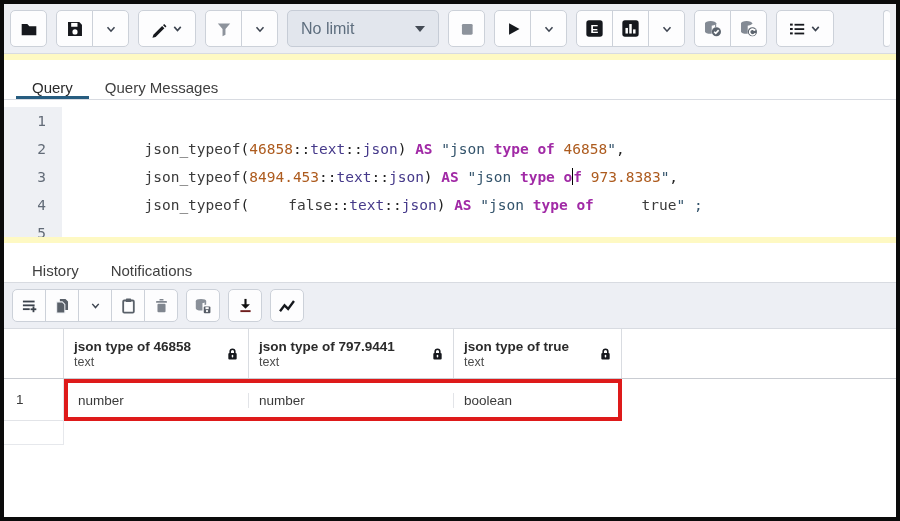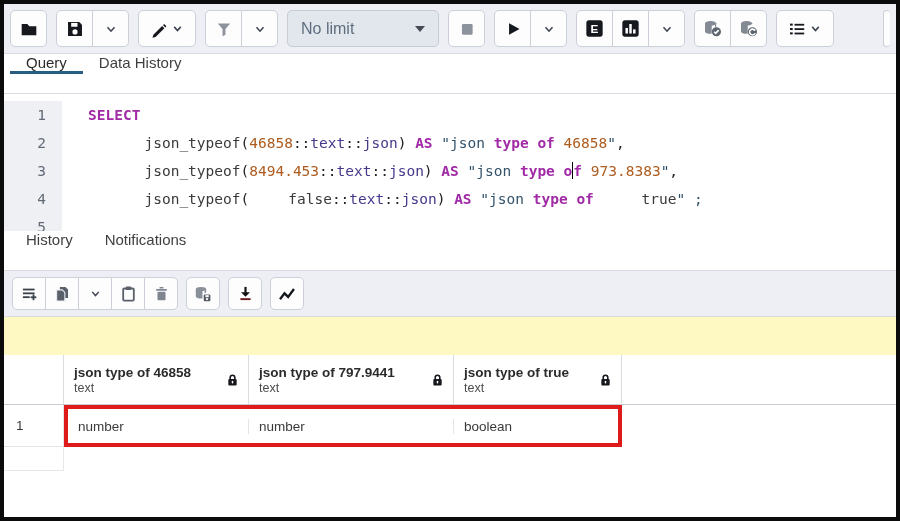--- a/index.html
+++ b/index.html
@@ -19,22 +19,22 @@
   .tb.solo, .grp .tb:only-child { border-radius: 5px; }
   .tb.wide { min-width: 58px; }
   .tb.sliver { min-width: 7px; border-radius: 3px 0 0 3px; border-right: none; }
   .limit-select { width: 152px; height: 37px; background: #e2e6ed; border: 1px solid #c6ccd6;
         border-radius: 5px; display: flex; align-items: center; justify-content: space-between;
         padding: 0 13px; color: #5e6e7e; font-size: 16px; cursor: pointer; }
   .caret-down { width: 0; height: 0; border-left: 5px solid transparent;
         border-right: 5px solid transparent; border-top: 6px solid #444b55; }
 
   
-  .tabbar { height: 40px; background: #fff; display: flex; align-items: flex-start;
-            border-bottom: 1px solid #d8dbe1; padding: 0 6px; flex: none; }
+  .tabbar { height: 40px; background: #fff; display: flex; align-items: flex-end;
+            border-bottom: 1px solid #d8dbe1; padding: 0 12px; flex: none; margin-top: 6px; }
   .tab { display: flex; align-items: center; padding: 0 16px; font-size: 15px; color: #3f3f3f;
          border-bottom: 3px solid transparent; cursor: pointer; }
   .tab.active { border-bottom-color: var(--accent); color: #2b2b2b; }
 
   
   .editor { height: 137px; overflow: hidden; background: #fff; flex: none; position: relative;
             font-family: "DejaVu Sans Mono", monospace; font-size: 14.5px; padding-top: 7px; }
   .code-line { display: flex; height: 28px; line-height: 28px; white-space: pre; }
   .ln { width: 58px; flex: none; background: #eef0f4; color: #626b77; text-align: right;
         padding-right: 16px; }
@@ -47,21 +47,21 @@
   .tk-p { color: var(--sc-p); }
   .tk-c { display: inline-block; width: 0; border-left: 1.6px solid #000; height: 17px;
           vertical-align: -3px; }
 
   
   .rtoolbar { height: 46px; background: #edeff4; display: flex; align-items: center;
               padding: 0 8px; gap: 8px; flex: none; border-bottom: 1px solid #d8dbe1; }
   .rtoolbar .tb { min-width: 34px; height: 33px; }
 
   
-  .grid { flex: 1; background: #fff; position: relative; margin-top: 38px; }
+  .grid { flex: 1; background: #fff; position: relative; }
   .ghead { display: flex; height: 50px; border-bottom: 1px solid #c9ccd2; background: #fff; }
   .rn-head { width: 60px; flex: none; border-right: 1px solid #d9dce1; }
   .col-head { display: flex; align-items: center; justify-content: space-between;
               border-right: 1px solid #d9dce1; padding: 0 9px 0 10px; cursor: pointer; }
   .col-title { font-size: 13.5px; font-weight: bold; color: #2b2b2b; line-height: 17px; }
   .col-type { font-size: 12.5px; color: #4c4c4c; font-weight: normal; }
   .grow { display: flex; align-items: stretch; }
   .rn-cell { width: 60px; flex: none; display: flex; align-items: center; padding-left: 12px;
              font-size: 13.5px; color: #3a3a3a; border-right: 1px solid #e2e4e8;
              border-bottom: 1px solid #e2e4e8; height: 42px; }
@@ -205,27 +205,27 @@
     <div class="grp" style="margin-left:auto;">
       <button class="tb sliver solo"></button>
     </div>
   </div>
 
   <div class="tabbar">
     <div class="tab active">
       <span>Query</span>
     </div>
     <div class="tab">
-      <span>Data History</span>
+      <span>Query Messages</span>
     </div>
   </div>
 
   <div class="editor">
     <div>
-        <div class="code-line"><span class="ln">1</span><span class="lc"><span class="tk-k">SELECT</span></span></div>
+        <div class="code-line"><span class="ln">1</span></div>
         <div class="code-line"><span class="ln">2</span><span class="lc"><span class="tk-p">  </span><span class="tk-f">json_typeof</span><span class="tk-p">(</span><span class="tk-n">46858</span><span class="tk-p">::</span><span class="tk-t">text</span><span class="tk-p">::</span><span class="tk-t">json</span><span class="tk-p">) </span><span class="tk-k">AS</span><span class="tk-p"> </span><span class="tk-s">"json </span><span class="tk-k">type</span><span class="tk-s"> </span><span class="tk-k">of</span><span class="tk-s"> </span><span class="tk-n">46858</span><span class="tk-s">"</span><span class="tk-p">,</span></span></div>
         <div class="code-line"><span class="ln">3</span><span class="lc"><span class="tk-p">  </span><span class="tk-f">json_typeof</span><span class="tk-p">(</span><span class="tk-n">8494.453</span><span class="tk-p">::</span><span class="tk-t">text</span><span class="tk-p">::</span><span class="tk-t">json</span><span class="tk-p">) </span><span class="tk-k">AS</span><span class="tk-p"> </span><span class="tk-s">"json </span><span class="tk-k">type</span><span class="tk-s"> </span><span class="tk-k">o</span><span class="tk-c"></span><span class="tk-k">f</span><span class="tk-s"> </span><span class="tk-n">973.8383</span><span class="tk-s">"</span><span class="tk-p">,</span></span></div>
         <div class="code-line"><span class="ln">4</span><span class="lc"><span class="tk-p">  </span><span class="tk-f">json_typeof</span><span class="tk-p">(</span><span class="tk-f">false</span><span class="tk-p">::</span><span class="tk-t">text</span><span class="tk-p">::</span><span class="tk-t">json</span><span class="tk-p">) </span><span class="tk-k">AS</span><span class="tk-p"> </span><span class="tk-s">"json </span><span class="tk-k">type</span><span class="tk-s"> </span><span class="tk-k">of</span><span class="tk-s"> </span><span class="tk-f">true</span><span class="tk-s">" ;</span></span></div>
         <div class="code-line"><span class="ln">5</span><span class="lc"></span></div>
       </div>
   </div>
 
   <div class="tabbar">
     <div class="tab">
       <span>History</span>

